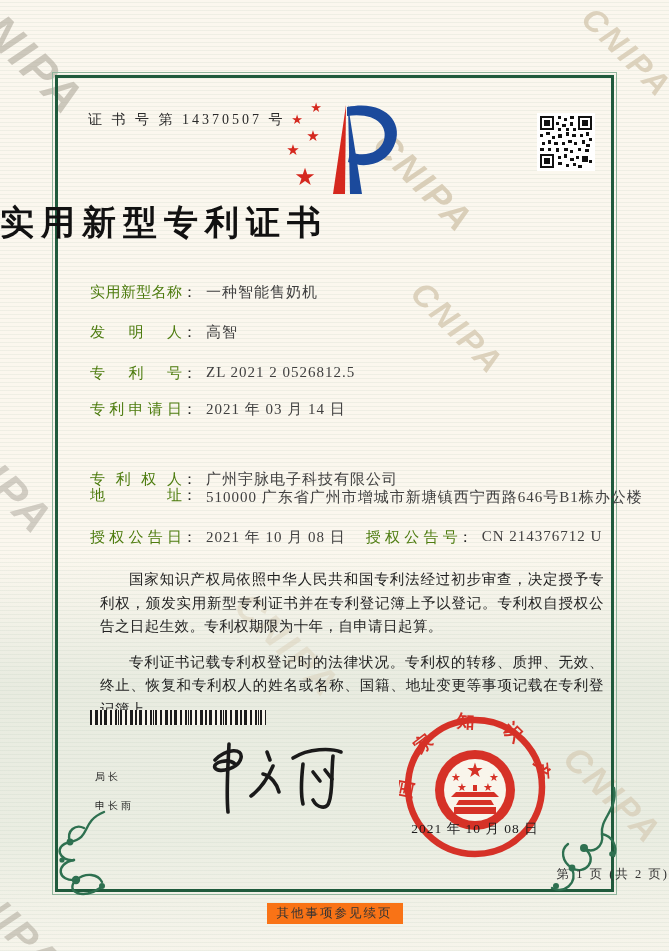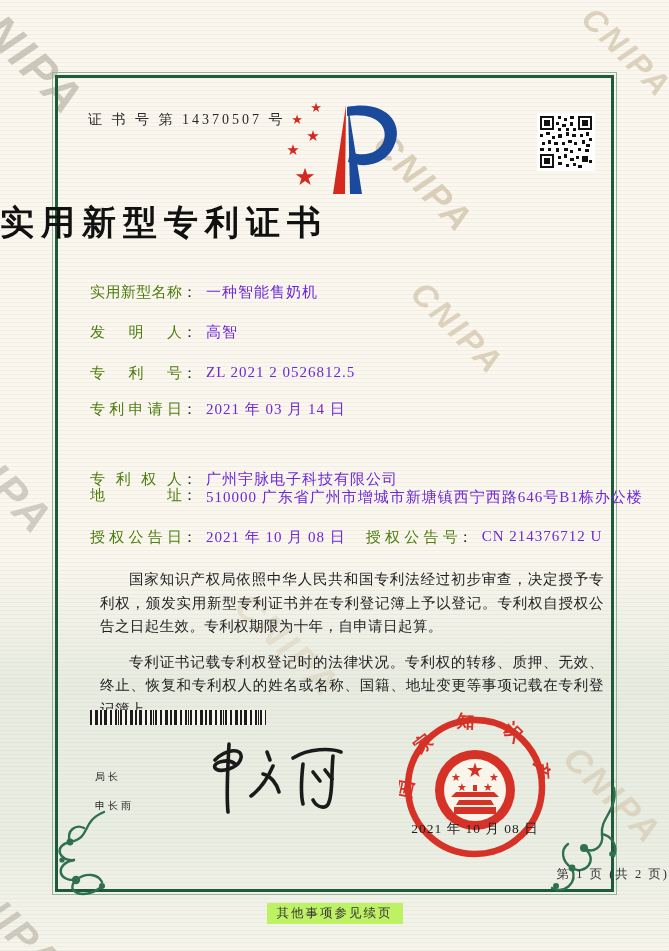--- a/index.html
+++ b/index.html
@@ -46,21 +46,21 @@
   .title{
     position:absolute;left:0;right:0;top:200px;z-index:2;
     text-align:left;font-size:34px;font-weight:bold;letter-spacing:7px;color:#111;
   }
   .field-row{position:absolute;left:90px;z-index:2;font-size:15px;}
   .flabel{
     display:inline-block;width:92px;vertical-align:top;
     text-align:justify;text-align-last:justify;letter-spacing:0;color:#4d7c0f;
   }
   .fcolon{display:inline-block;vertical-align:top;color:#222;}
-  .fvalue{display:inline-block;vertical-align:top;margin-left:9px;letter-spacing:1px;color:#6d28d9;}
+  .fvalue{display:inline-block;vertical-align:top;margin-left:9px;letter-spacing:1px;color:#404040;}
   .addr-val{width:450px;line-height:22px;}
   .grant-gap{margin-left:20px;}
   .paras{
     position:absolute;left:88px;top:556px;width:528px;z-index:2;
     font-size:14.5px;line-height:23.5px;letter-spacing:0.4px;color:#222;text-align:justify;
   }
   .paras p{margin:12px;text-indent:2em;}
   .paras p + p{margin-top:3px;}
   .barcode{
     position:absolute;left:90px;top:710px;width:176px;height:15px;z-index:2;
@@ -79,21 +79,21 @@
   .seal-date{
     position:absolute;left:396px;top:820px;width:158px;z-index:4;
     text-align:center;font-size:13.5px;letter-spacing:1px;color:#1e1e1e;
   }
   .page-info{
     position:absolute;left:0;right:0;top:866px;z-index:2;
     text-align:right;font-size:12.5px;letter-spacing:2px;color:#333;
   }
   .cont-note-wrap{position:absolute;left:0;right:0;top:903px;z-index:2;text-align:center;}
   .cont-note{
-    display:inline-block;background:#bef264;padding:2px 10px;
+    display:inline-block;background:#f97316;padding:2px 10px;
     font-size:12.5px;letter-spacing:2px;color:#333;
   }
   .flourish{position:absolute;z-index:2;}
 </style>
 </head>
 <body>
 
 <div class="page">
 
   <div class="tint"></div>

